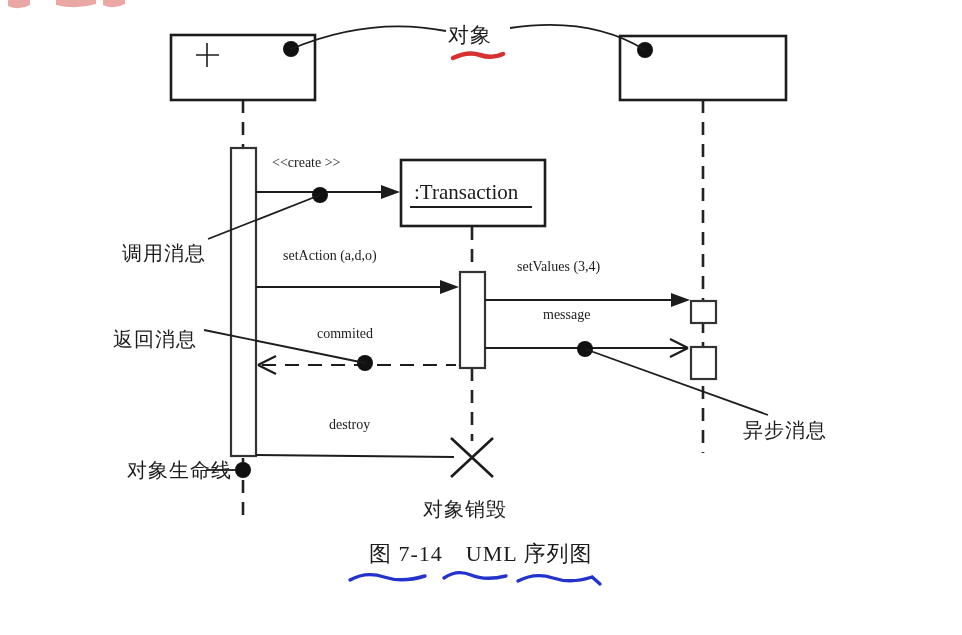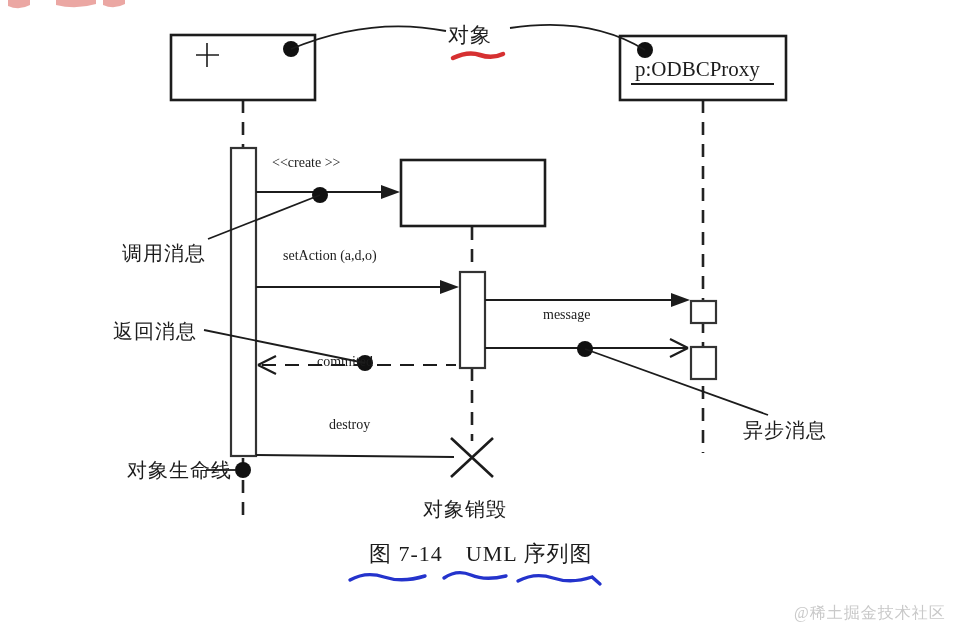--- a/index.html
+++ b/index.html
@@ -93,29 +93,29 @@
 
     <g stroke="#2433cc" stroke-width="3.4" fill="none" stroke-linecap="round">
       <path d="M350,580 Q366,571 384,577 T425,576"></path>
       <path d="M444,578 Q457,569 471,575 T506,576"></path>
       <path d="M518,581 Q535,572 553,578 T592,577 L600,584"></path>
     </g>
   </svg>
 
   <div class="lbl cn" style="left:448px;top:23px;font-size:21px;"><span>对象</span></div>
 
-  <div class="lbl objname" style="left:631px;top:57px;"><span class="uline">p:ODBCProxy</span></div>
+  <div class="lbl objname" style="left:410px;top:180px;"><span class="uline">:Transaction</span></div>
 
   <div class="lbl en" style="left:272px;top:155px;">&lt;&lt;create &gt;&gt;</div>
   <div class="lbl en" style="left:283px;top:248px;">setAction (a,d,o)</div>
+  <div class="lbl en" style="left:517px;top:259px;">setValues (3,4)</div>
   <div class="lbl en" style="left:543px;top:307px;">message</div>
-  <div class="lbl en" style="left:317px;top:326px;margin-top:28px;">commited</div>
+  <div class="lbl en" style="left:317px;top:326px;">commited</div>
   <div class="lbl en" style="left:329px;top:417px;">destroy</div>
 
   <div class="lbl cn" style="left:122px;top:242px;">调用消息</div>
-  <div class="lbl cn" style="left:113px;top:320px;">返回消息</div>
+  <div class="lbl cn" style="left:113px;top:328px;">返回消息</div>
   <div class="lbl cn" style="left:743px;top:419px;">异步消息</div>
   <div class="lbl cn" style="left:94px;top:459px;margin-left:33px;">对象生命线</div>
   <div class="lbl cn" style="left:423px;top:498px;">对象销毁</div>
 
   <div class="lbl caption" style="left:349px;top:541px;margin-left:20px;">图 7-14　UML 序列图</div>
-  <div class="lbl watermark" style="left:794px;top:604px;">@稀土掘金技术社区</div>
 </div>
 
 </body></html>

